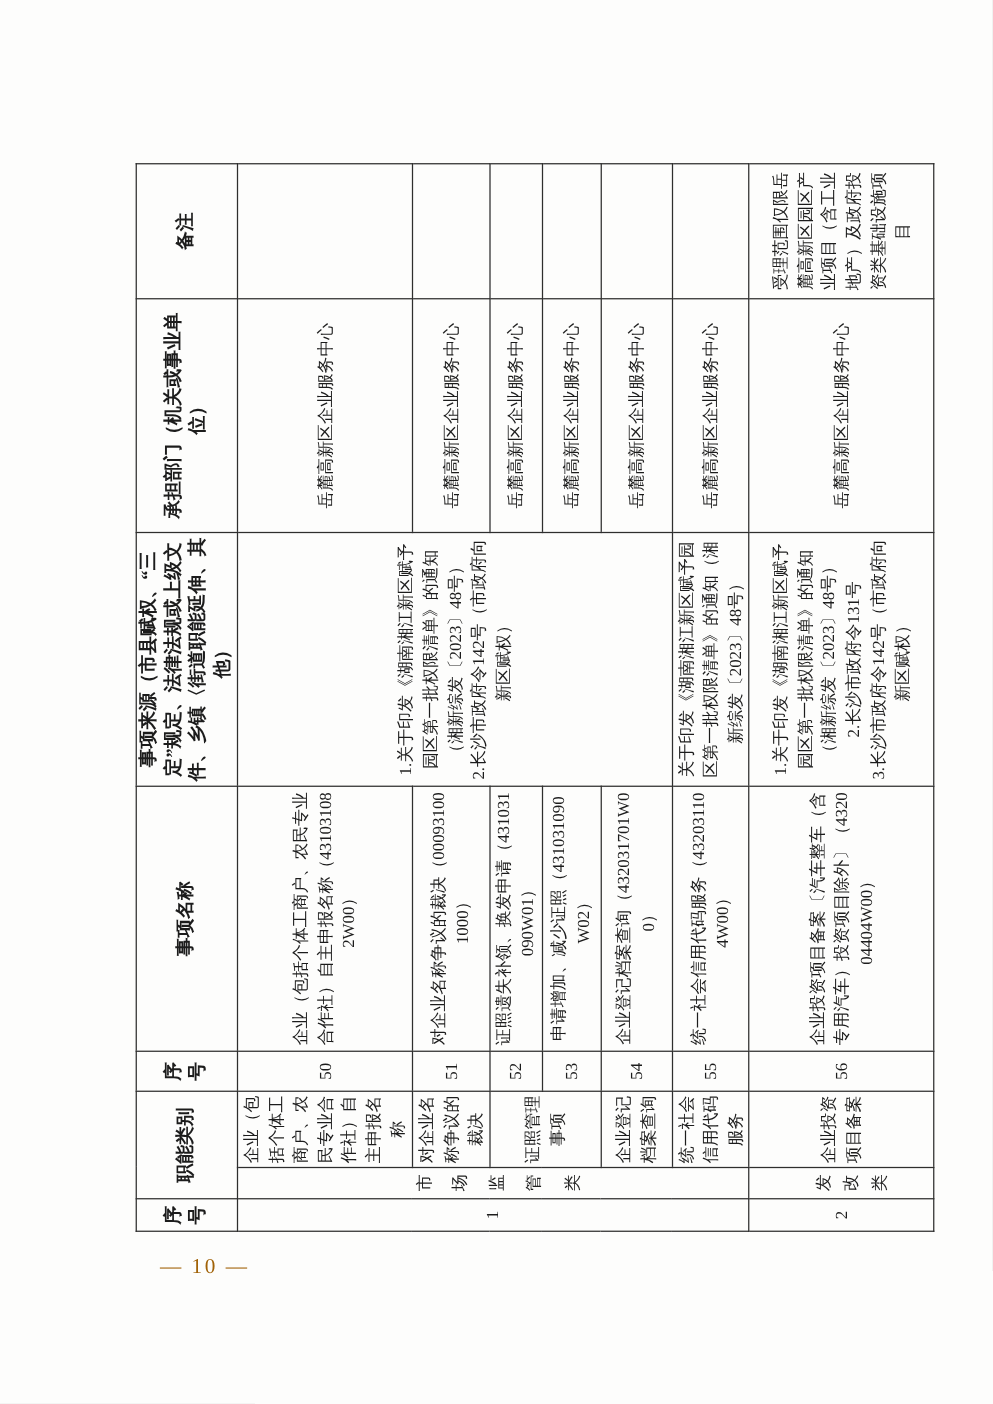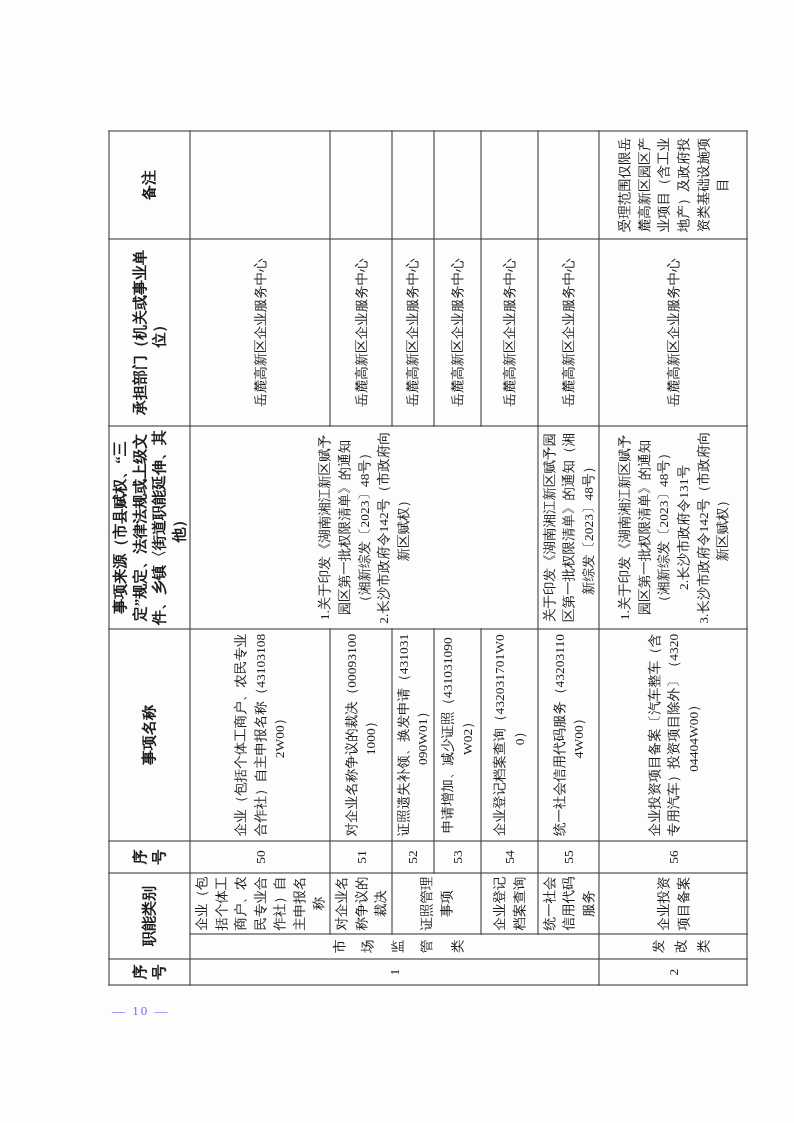--- a/index.html
+++ b/index.html
@@ -53,24 +53,24 @@
   td.t-remark { text-align: left; padding: 3px 8px; line-height: 1.5; }
   td.vtext {
     writing-mode: vertical-rl;
     text-orientation: upright;
     letter-spacing: 1.6em;
     padding: 6px 0;
   }
   td.vtext-wide { letter-spacing: 2.2em; }
   .page-num {
     position: absolute;
-    left: 112px; top: 1003px;
-    font-size: 13px;
+    left: 128px; top: 1003px;
+    font-size: 17px;
     letter-spacing: 2px;
-    color: #8b5cf6;
+    color: #a16207;
   }
 </style>
 </head>
 <body>
 
 <div class="page">
 
   <div class="rot-wrap">
     <div class="rot-inner">
       <table class="doc">

